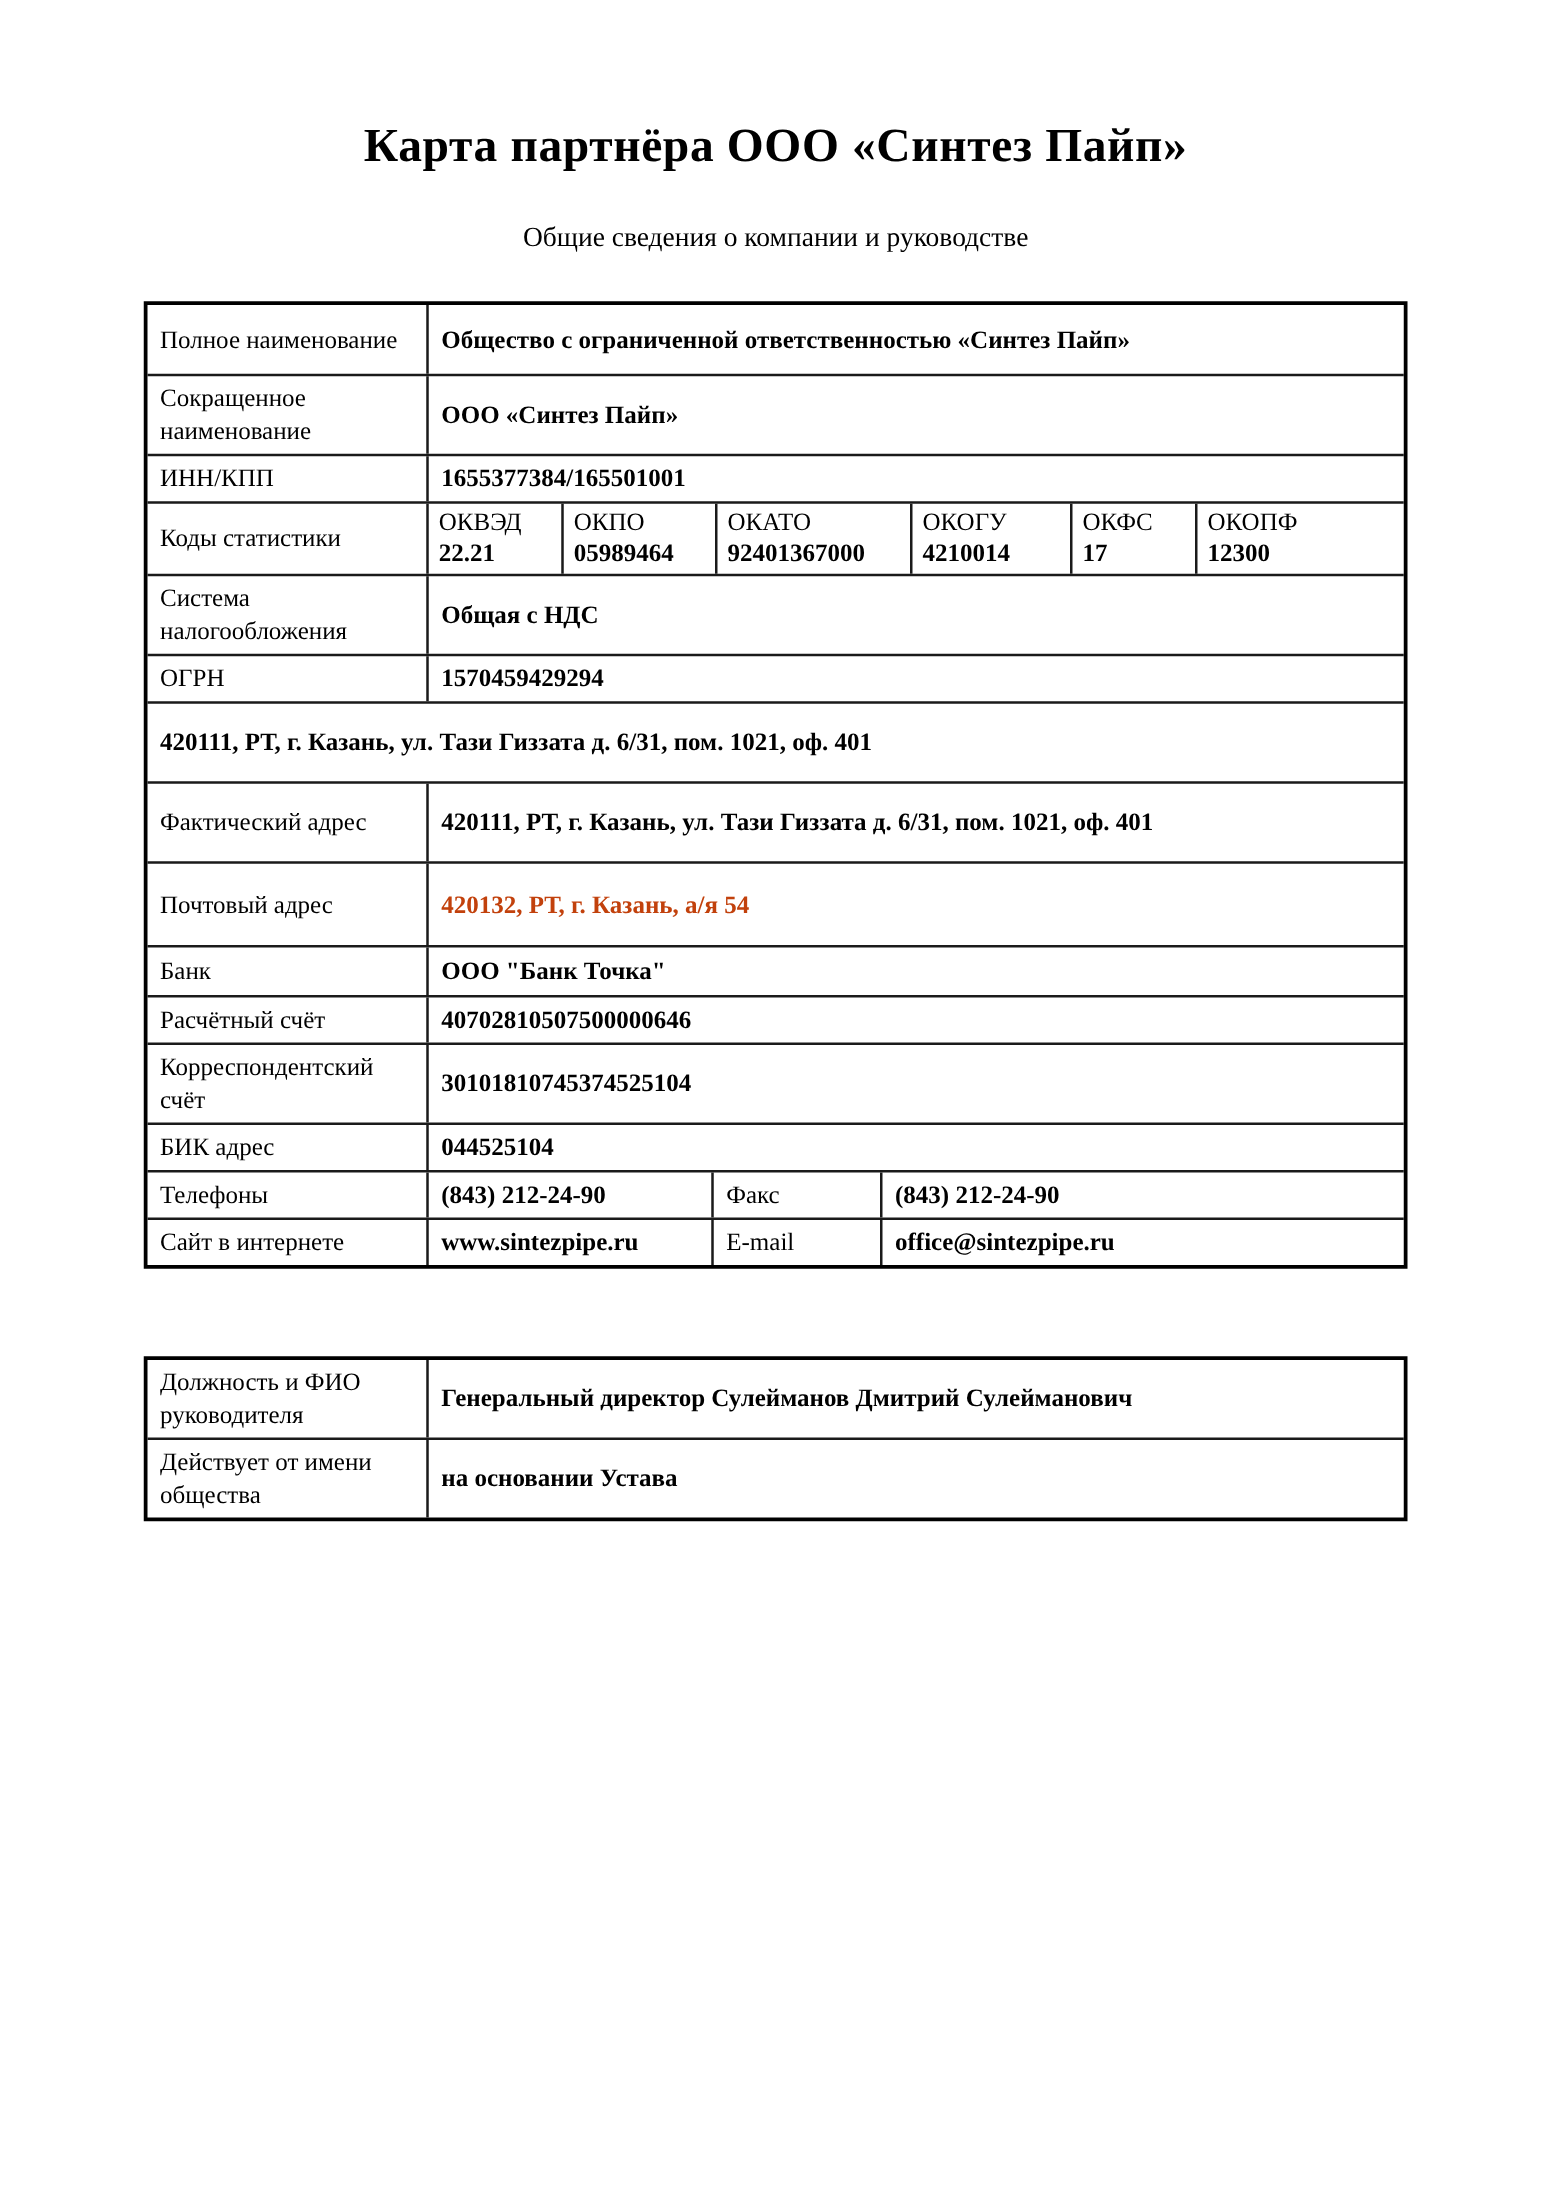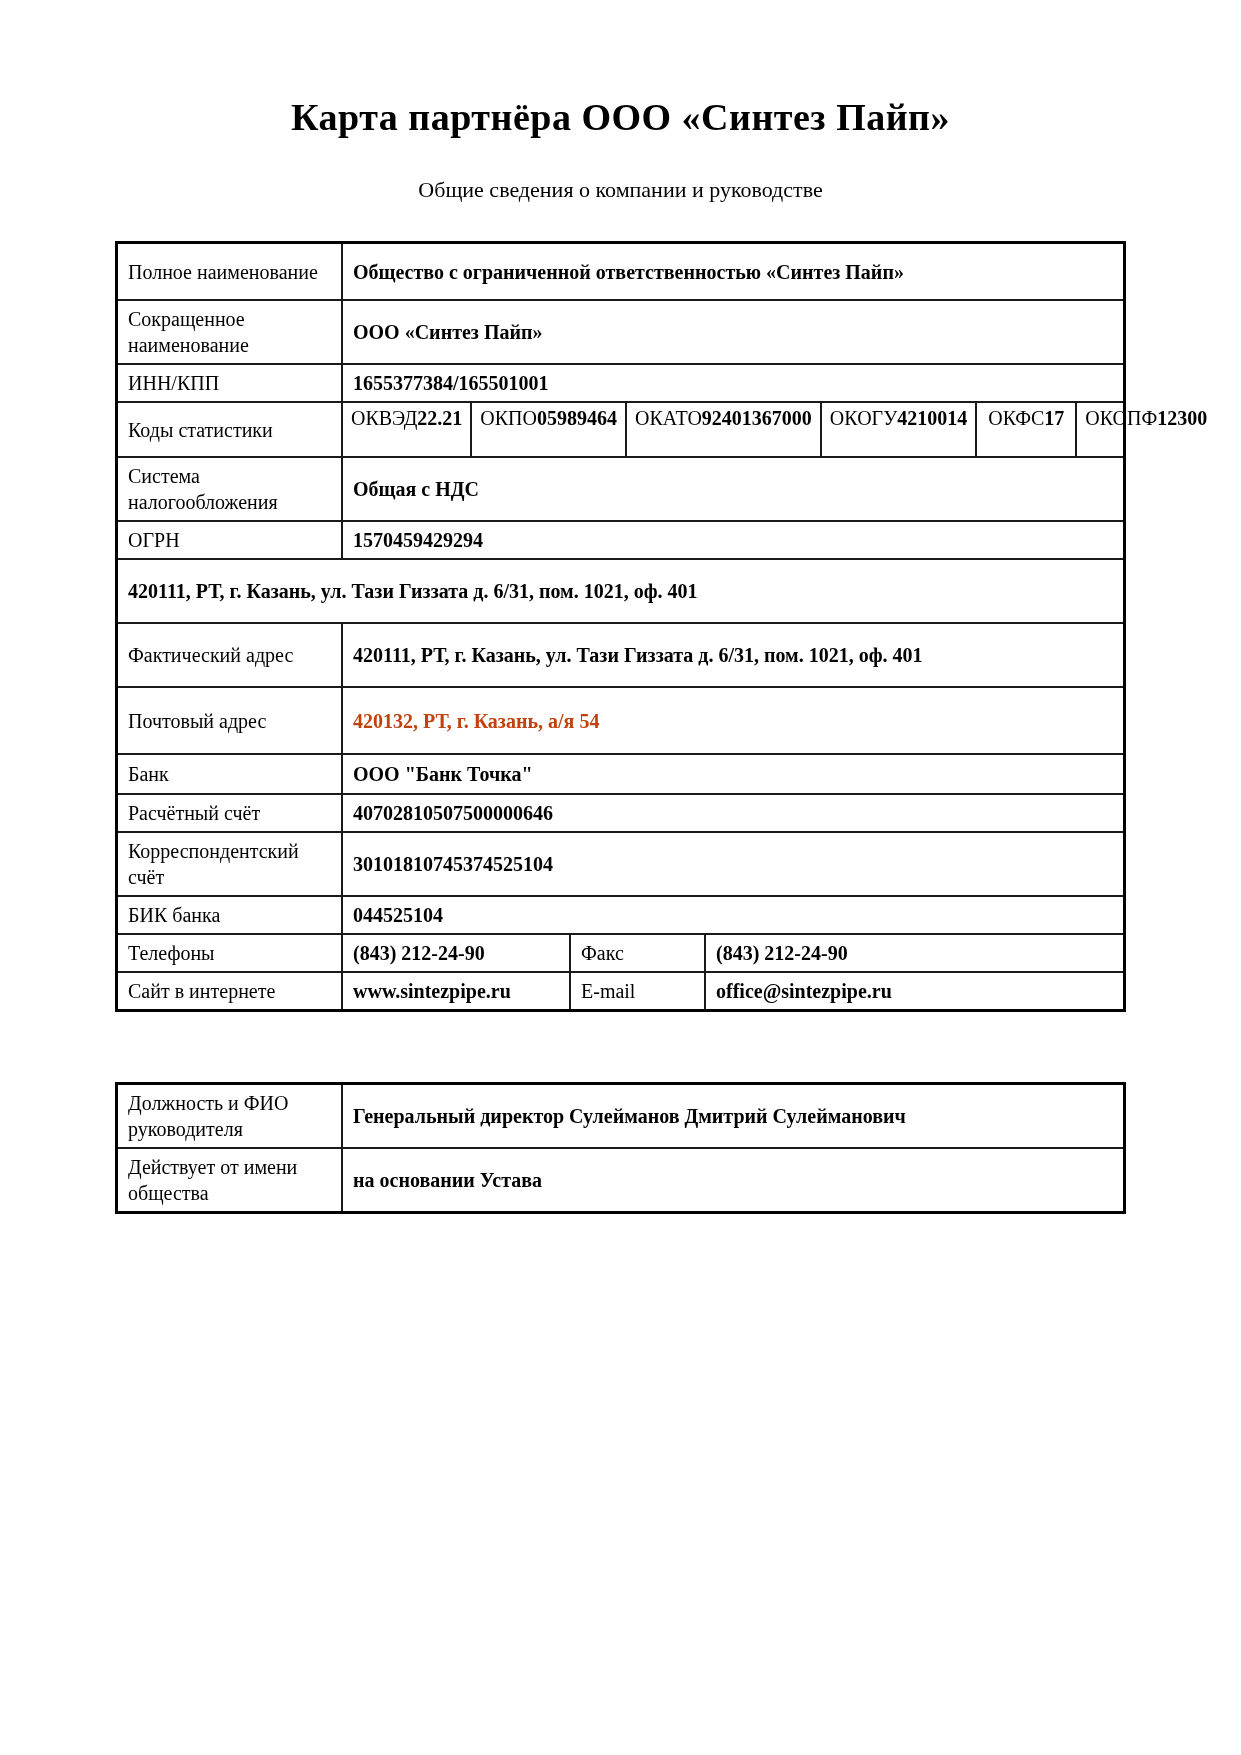--- a/index.html
+++ b/index.html
@@ -64,21 +64,21 @@
   }
   .red { color: #c2410c; }
   .codes {
     flex: 1 1 auto;
     display: flex;
     align-items: stretch;
     padding: 0;
   }
   .code-cell {
     display: flex;
-    flex-direction: row;
+    flex-direction: column;
     justify-content: center;
     padding: 3px 8px;
   }
   .code-cell + .code-cell { border-left: 2px solid #1a1a1a; }
   .code-name { font-weight: 400; font-size: 20px; line-height: 25px; }
   .code-value { font-weight: 700; font-size: 20px; line-height: 25px; }
   
   .w-okved { flex: 0 0 106px; }
   .w-okpo  { flex: 0 0 123px; }
   .w-okato { flex: 0 0 156px; }
@@ -185,21 +185,21 @@
       <div class="td label">Расчётный счёт</div>
       <div class="td value">40702810507500000646</div>
     </div>
 
     <div class="tr ha">
       <div class="td label">Корреспондентский счёт</div>
       <div class="td value">30101810745374525104</div>
     </div>
 
     <div class="tr h1">
-      <div class="td label">БИК банка</div>
+      <div class="td label">БИК адрес</div>
       <div class="td value">044525104</div>
     </div>
 
     <div class="tr h1">
       <div class="td label">Телефоны</div>
       <div class="td value w-phone">(843) 212-24-90</div>
       <div class="td sub-label w-fax">Факс</div>
       <div class="td value">(843) 212-24-90</div>
     </div>
 

